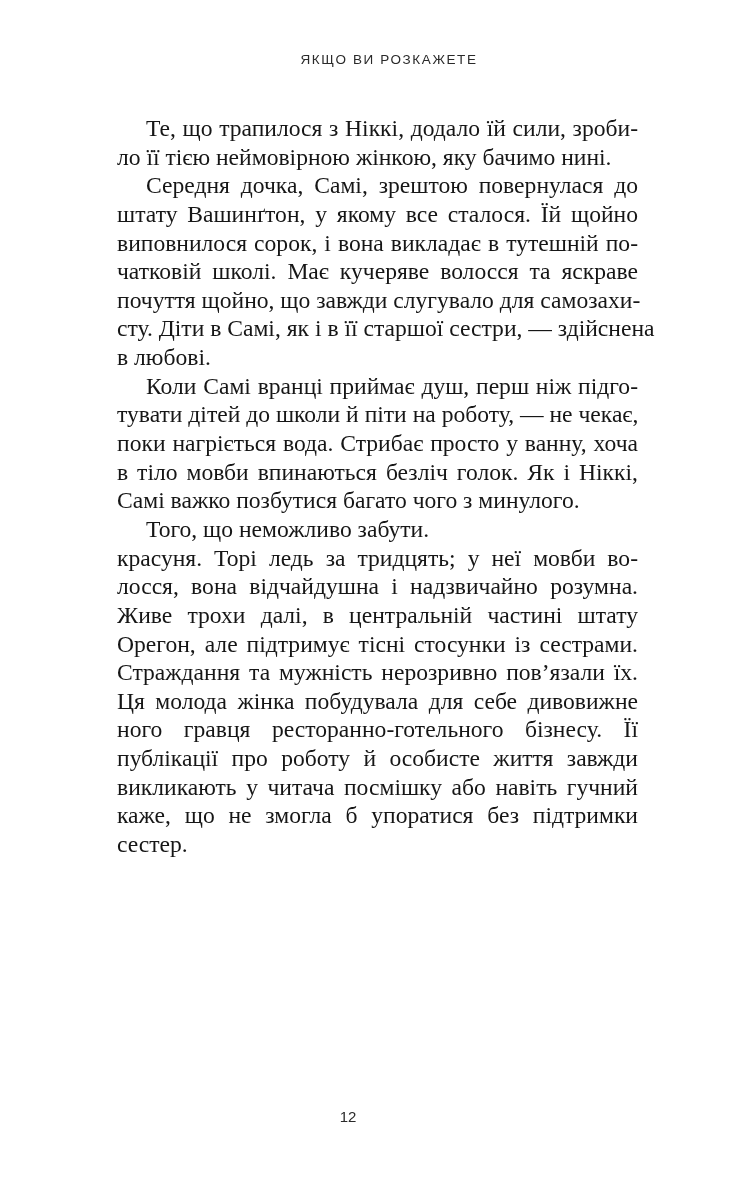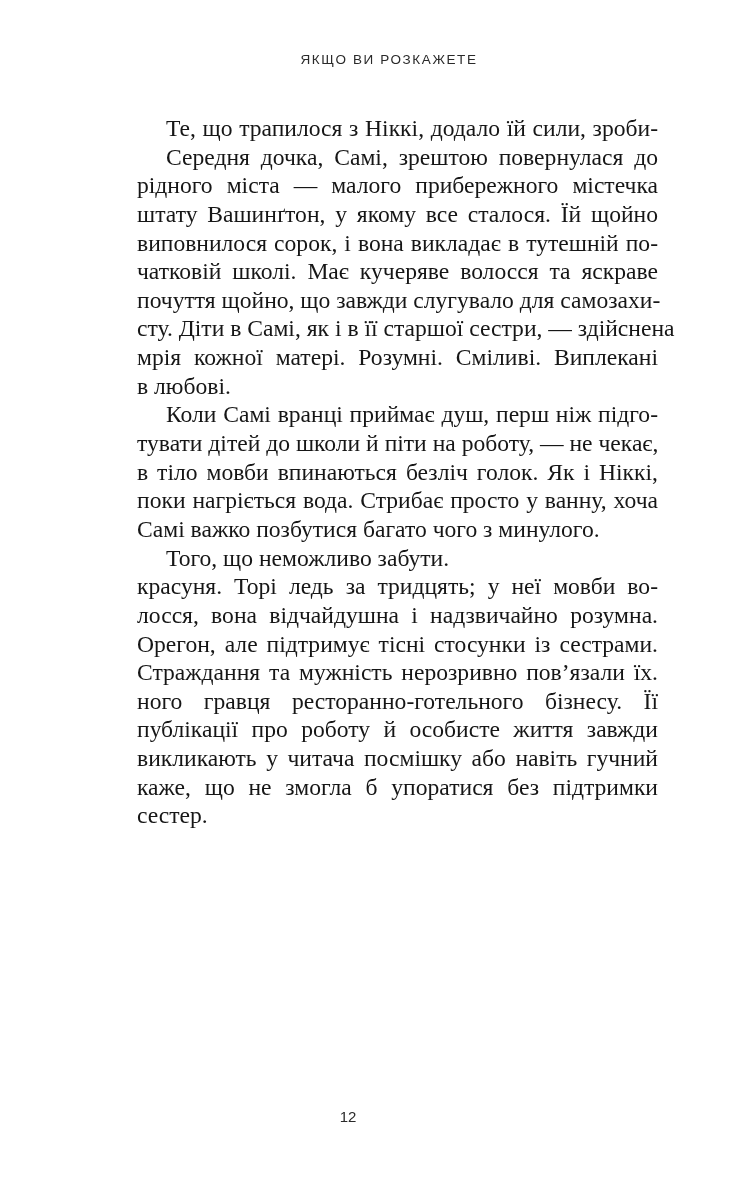--- a/index.html
+++ b/index.html
@@ -5,21 +5,21 @@
   html, body { margin: 0; padding: 0; background: #ffffff; }
   body { width: 756px; height: 1181px; position: relative; overflow: hidden; color: #1a1a1a; }
   .running-head {
     position: absolute; top: 52px; left: 0; width: 756px; text-align: center;
     font-family: "Liberation Sans", "DejaVu Sans", sans-serif;
     font-size: 13.5px; letter-spacing: 1.6px; color: #2a2a2a; margin-left: 11px;
   }
   .text-block {
     position: absolute; left: 117px; top: 114px; width: 521px;
     font-family: "Liberation Serif", "DejaVu Serif", serif;
-    font-size: 23.6px; line-height: 28.65px; color: #161616; margin-left: 20px;
+    font-size: 23.6px; line-height: 28.65px; color: #161616;
   }
   .line {
     display: block; height: 28.65px; white-space: nowrap;
     text-align: justify; text-align-last: justify;
   }
   .line.indent { padding-left: 29px; }
   .line.last { text-align-last: left; }
   .page-number {
     position: absolute; top: 1108px; left: 0; width: 696px; text-align: center;
     font-family: "Liberation Sans", "DejaVu Sans", sans-serif;
@@ -28,47 +28,48 @@
 </style>
 </head>
 <body>
 
 <div>
   <div class="running-head">ЯКЩО ВИ РОЗКАЖЕТЕ</div>
 
   <div class="text-block">
     <div>
       <span class="line indent">Те, що трапилося з Ніккі, додало їй сили, зроби-</span>
+      <span class="line last">ло її тією неймовірною жінкою, яку бачимо нині.</span>
     </div>
     <div>
       <span class="line indent">Середня дочка, Самі, зрештою повернулася до</span>
-      <span class="line">рідного міста — малого прибережного містечка</span>
       <span class="line">штату Вашинґтон, у якому все сталося. Їй щойно</span>
       <span class="line">виповнилося сорок, і вона викладає в тутешній по-</span>
       <span class="line">чатковій школі. Має кучеряве волосся та яскраве</span>
       <span class="line">почуття щойно, що завжди слугувало для самозахи-</span>
       <span class="line">сту. Діти в Самі, як і в її старшої сестри, — здійснена</span>
-      <span class="line">мрія кожної матері. Розумні. Сміливі. Виплекані</span>
       <span class="line last">в любові.</span>
     </div>
     <div>
       <span class="line indent">Коли Самі вранці приймає душ, перш ніж підго-</span>
       <span class="line">тувати дітей до школи й піти на роботу, — не чекає,</span>
+      <span class="line">поки нагріється вода. Стрибає просто у ванну, хоча</span>
       <span class="line">в тіло мовби впинаються безліч голок. Як і Ніккі,</span>
-      <span class="line">поки нагріється вода. Стрибає просто у ванну, хоча</span>
       <span class="line last">Самі важко позбутися багато чого з минулого.</span>
     </div>
     <div>
       <span class="line indent last">Того, що неможливо забути.</span>
     </div>
     <div>
       <span class="line">красуня. Торі ледь за тридцять; у неї мовби во-</span>
       <span class="line">лосся, вона відчайдушна і надзвичайно розумна.</span>
+      <span class="line">Живе трохи далі, в центральній частині штату</span>
       <span class="line">Орегон, але підтримує тісні стосунки із сестрами.</span>
       <span class="line">Страждання та мужність нерозривно пов’язали їх.</span>
+      <span class="line">Ця молода жінка побудувала для себе дивовижне</span>
       <span class="line">ного гравця ресторанно-готельного бізнесу. Її</span>
       <span class="line">публікації про роботу й особисте життя завжди</span>
       <span class="line">викликають у читача посмішку або навіть гучний</span>
     </div>
     <div>
       <span class="line">каже, що не змогла б упоратися без підтримки</span>
       <span class="line last">сестер.</span>
     </div>
   </div>
 

